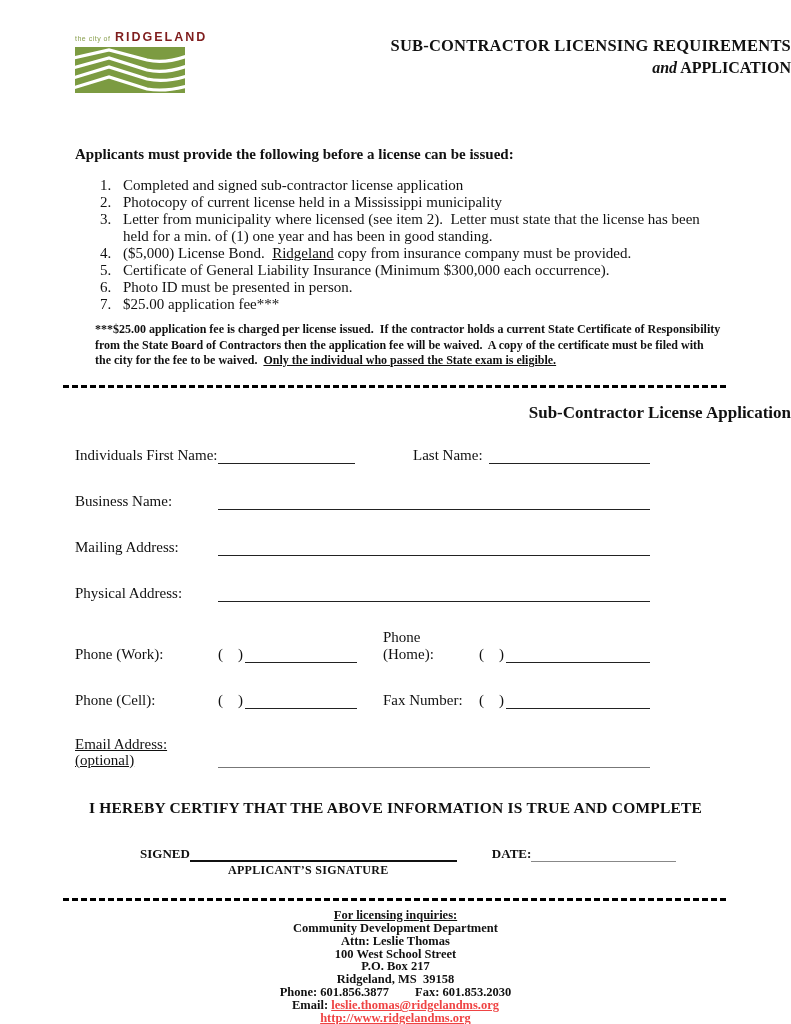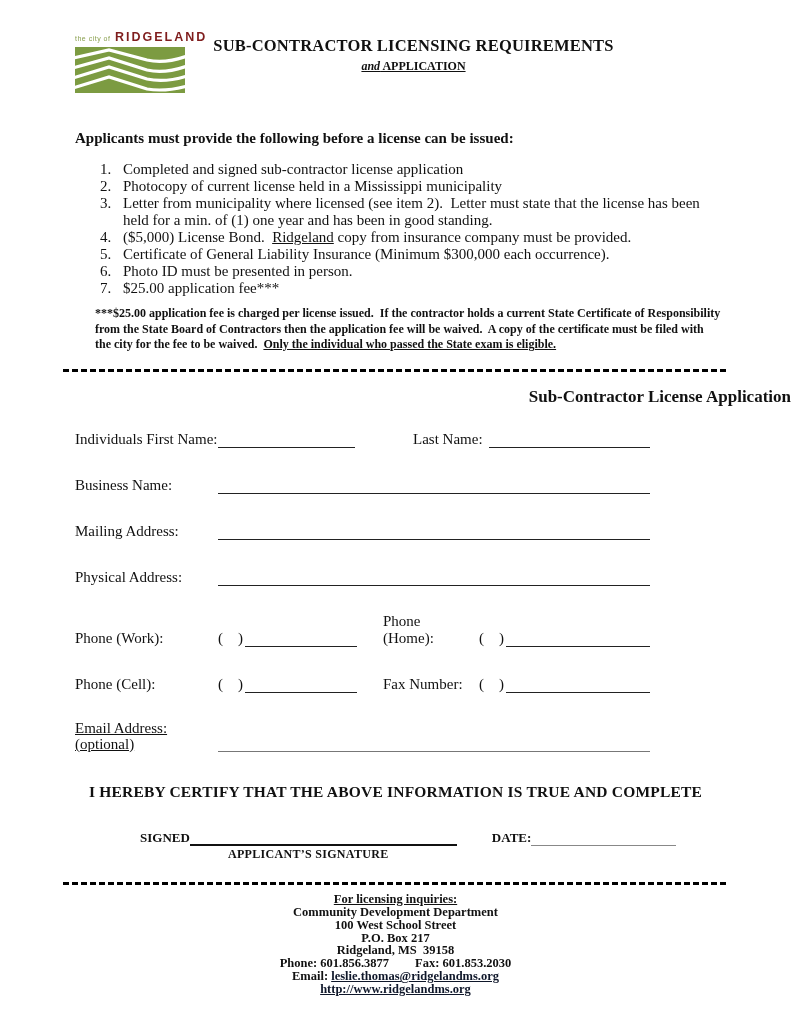--- a/index.html
+++ b/index.html
@@ -12,26 +12,26 @@
     color:#111;
     overflow:hidden;
     box-sizing:border-box;
   }
   
   .header{position:relative;height:100px;}
   .logo{position:absolute;left:75px;top:30px;width:112px;}
   .logo-textline{font-family:"Liberation Sans",sans-serif;white-space:nowrap;line-height:12px;margin-bottom:2px;}
   .logo-tag{font-size:7px;color:#8aa04f;letter-spacing:.5px;}
   .logo-name{font-size:12.5px;color:#7f1d1d;letter-spacing:2px;font-weight:bold;}
-  .title-block{position:absolute;left:0;right:0;top:36px;text-align:center;padding-left:36px;}
+  .title-block{position:absolute;left:0;right:0;top:36px;text-align:right;padding-left:36px;}
   .title-line1{font-weight:bold;font-size:16.5px;letter-spacing:.2px;}
-  .title-line2{font-weight:bold;font-size:12px;margin-top:3px;text-decoration:underline;}
+  .title-line2{font-weight:bold;font-size:16px;margin-top:3px;}
   .title-line2 em{font-style:italic;}
   
-  .intro{margin:30px 70px 0 75px;font-weight:bold;font-size:15px;}
+  .intro{margin:46px 70px 0 75px;font-weight:bold;font-size:15px;}
   .req-list{margin:14px 70px 0 100px;font-size:15px;line-height:17px;}
   .req-item{display:flex;}
   .req-num{flex:none;width:23px;}
   .req-text{flex:1;}
   .u{text-decoration:underline;}
   .fine-print{margin:9px 70px 8px 95px;font-size:12px;font-weight:bold;line-height:15.6px;}
   
   .dashed-divider{
     height:3px;margin:16px 62px 0 63px;
     background:repeating-linear-gradient(90deg,#000 0 6px,transparent 6px 9px);
@@ -57,21 +57,21 @@
   .certify{margin:31px 30px 0 30px;text-align:center;font-weight:bold;font-size:15.5px;letter-spacing:.2px;}
   .sign-row{display:flex;align-items:flex-end;margin:29px 0 0 140px;font-size:13px;font-weight:bold;}
   .signed-line{width:267px;border-bottom:2px solid #111;height:14px;}
   .date-lbl{margin-left:35px;}
   .date-line{width:145px;border-bottom:1.3px solid #888;height:14px;}
   .sig-caption{margin:1px 12px 0 228px;font-size:12px;font-weight:bold;letter-spacing:.3px;}
   
   .footer{margin-top:8px;text-align:center;font-size:12.5px;font-weight:bold;line-height:12.9px;}
   .footer .f-heading{text-decoration:underline;}
   .f-gap{display:inline-block;width:26px;}
-  a.link{color:#0f172a;text-decoration:underline;font-weight:bold;cursor:pointer;}
+  a.link{color:#ef4444;text-decoration:underline;font-weight:bold;cursor:pointer;}
 </style>
 </head>
 <body>
 
 <div class="page">
 
   <div class="header">
     <div class="logo">
       <div class="logo-textline">
         <span class="logo-tag">the city of</span>
@@ -189,20 +189,21 @@
     <span class="date-lbl">DATE:</span>
     <span class="date-line"></span>
   </div>
   <div class="sig-caption">APPLICANT’S SIGNATURE</div>
 
   <div class="dashed-divider bottom"></div>
 
   <div class="footer">
     <div class="f-heading">For licensing inquiries:</div>
     <div>Community Development Department</div>
+    <div>Attn: Leslie Thomas</div>
     <div>100 West School Street</div>
     <div>P.O. Box 217</div>
     <div>Ridgeland, MS&nbsp; 39158</div>
     <div>
       <span>Phone: 601.856.3877</span><span class="f-gap"></span><span>Fax: 601.853.2030</span>
     </div>
     <div>
       <span>Email: </span><a class="link">leslie.thomas@ridgelandms.org</a>
     </div>
     <div>

